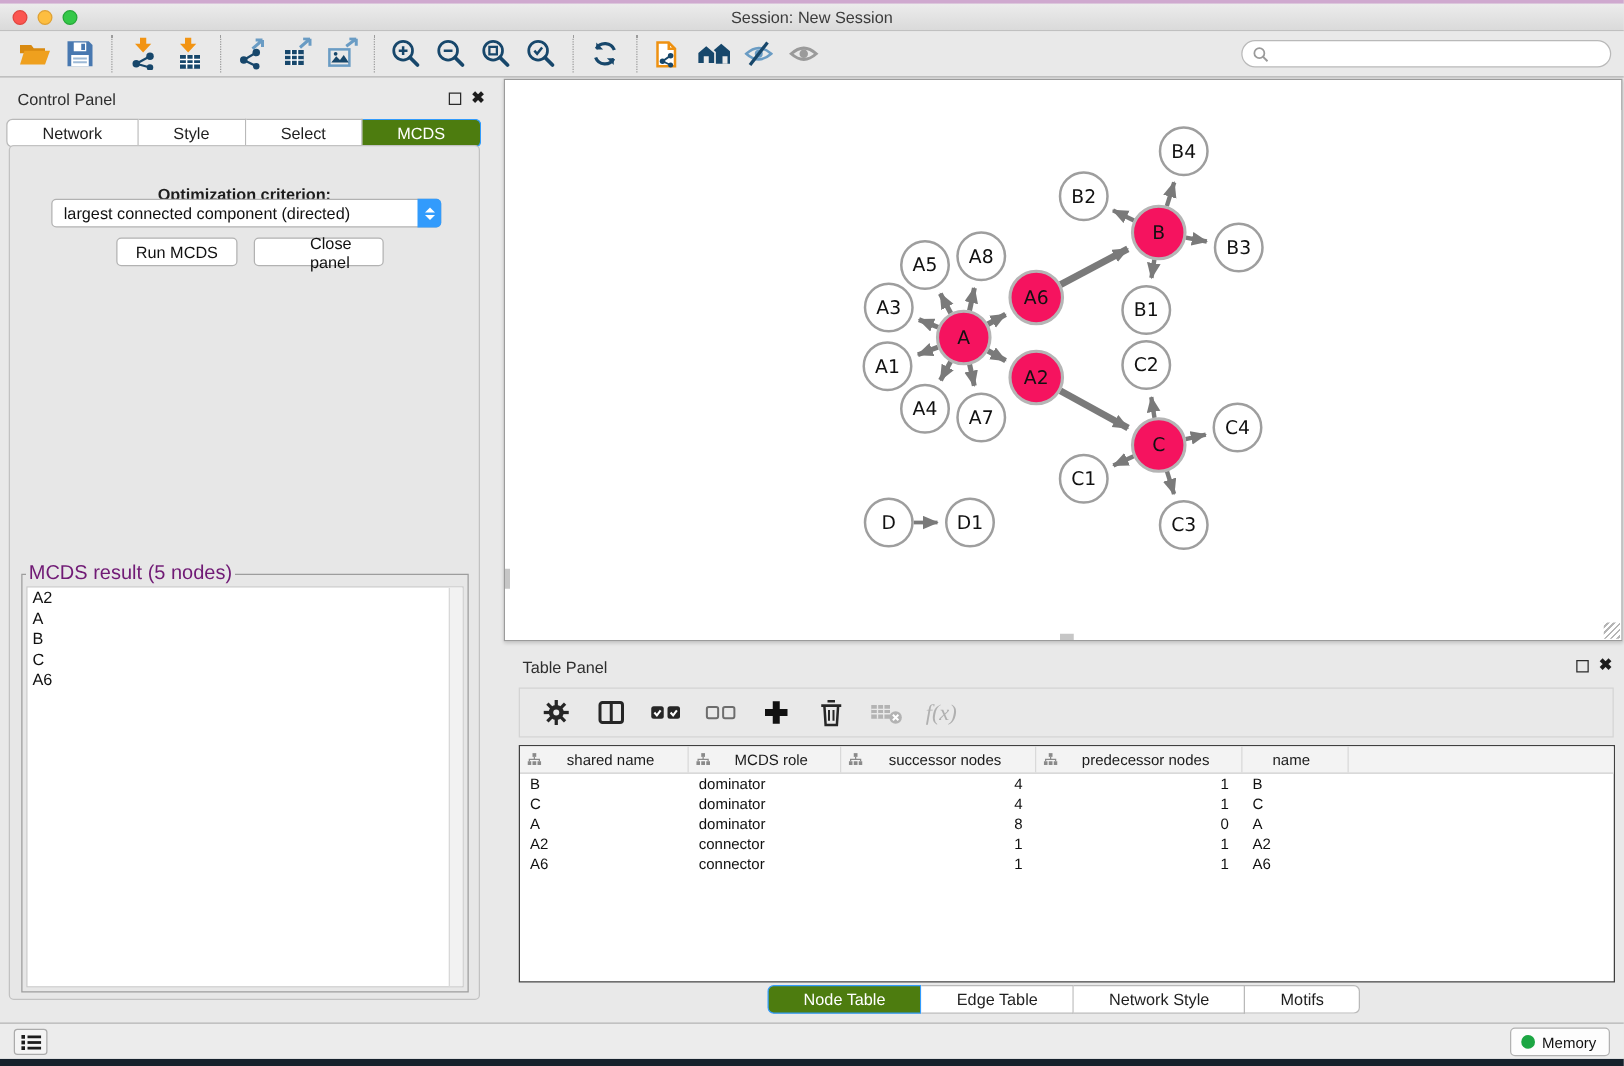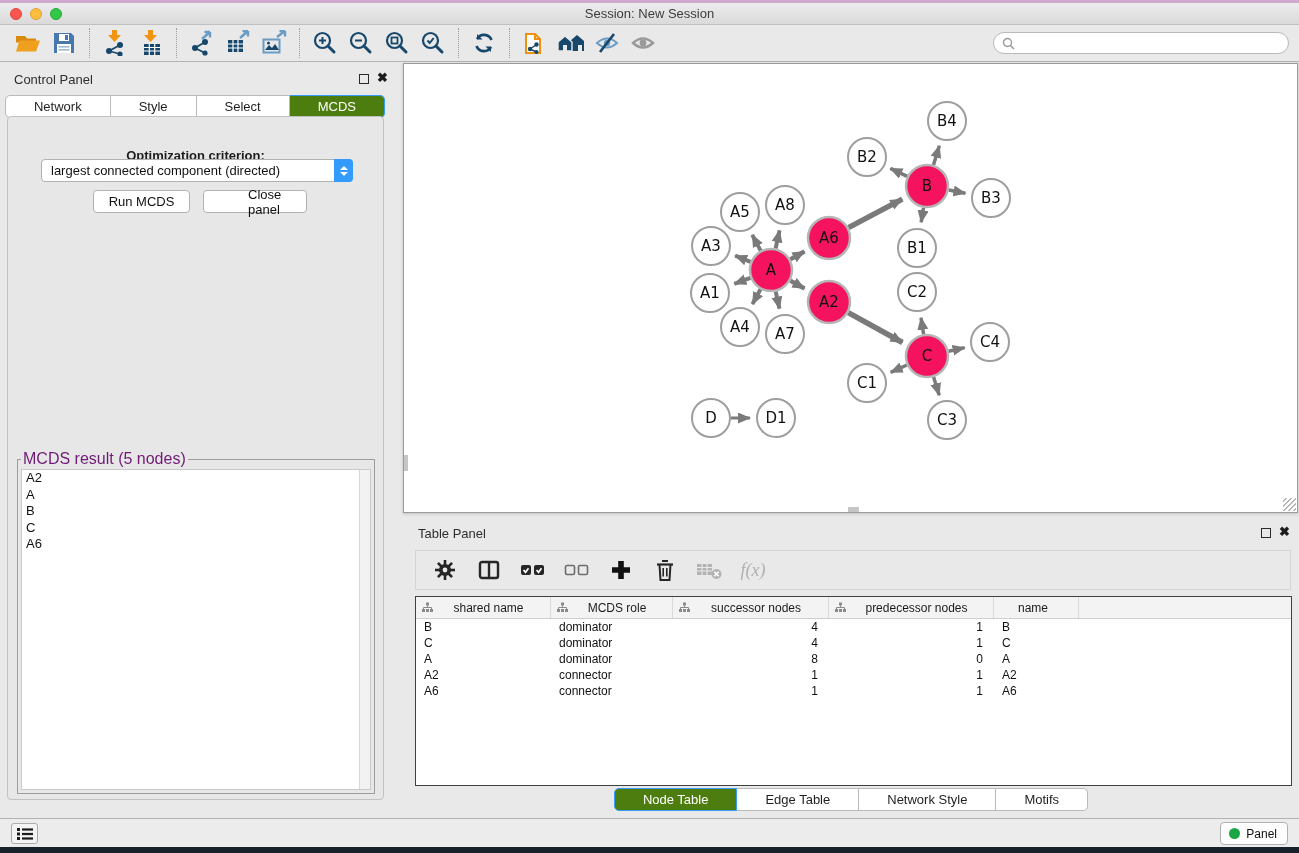--- a/index.html
+++ b/index.html
@@ -618,15 +618,15 @@
           <rect x="5" y="1.4" width="11" height="2.2"></rect>
           <rect x="0" y="5.5" width="3" height="3"></rect>
           <rect x="5" y="5.9" width="11" height="2.2"></rect>
           <rect x="0" y="10" width="3" height="3"></rect>
           <rect x="5" y="10.4" width="11" height="2.2"></rect>
         </g>
       </svg>
   </div>
   <div id="memory-btn">
     <span id="memory-dot"></span>
-    <span>Panel</span>
+    <span>Memory</span>
   </div>
 </div>
 
 </body></html>

